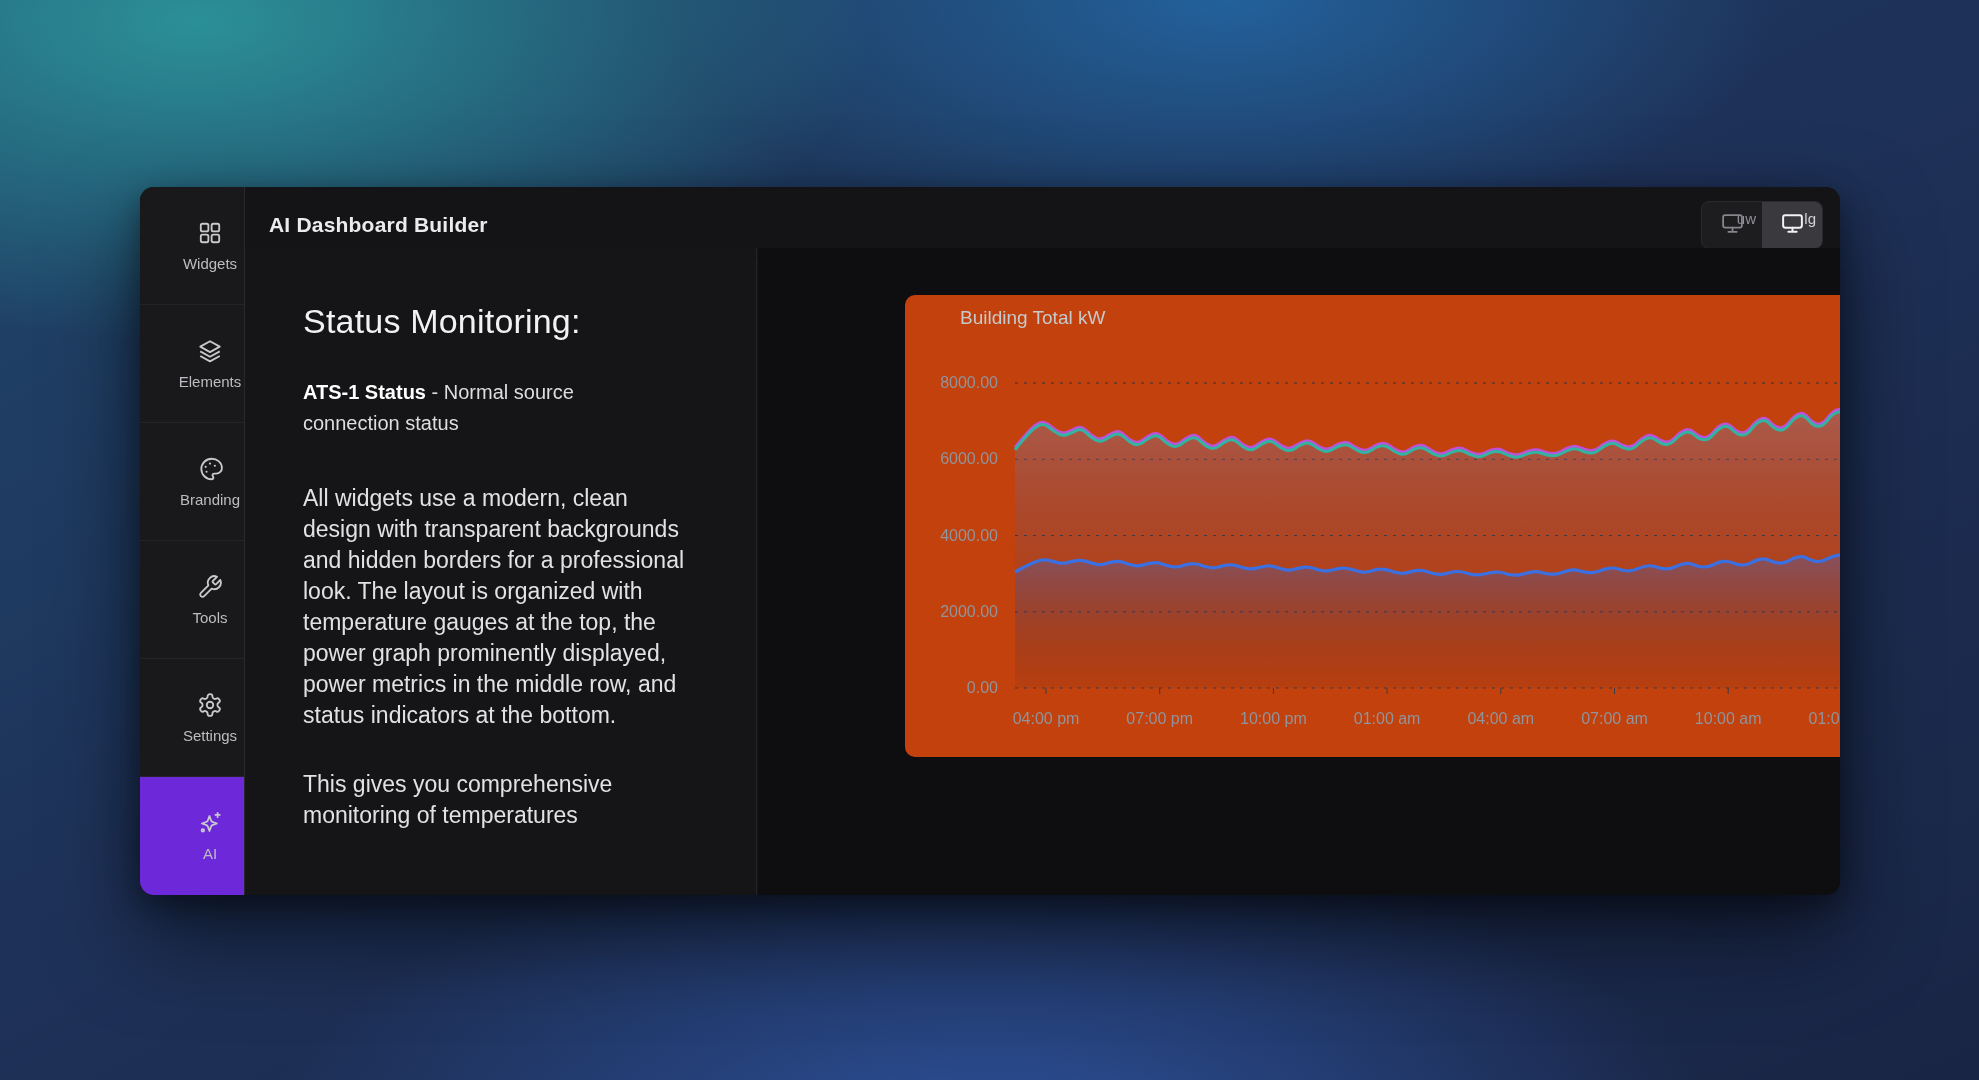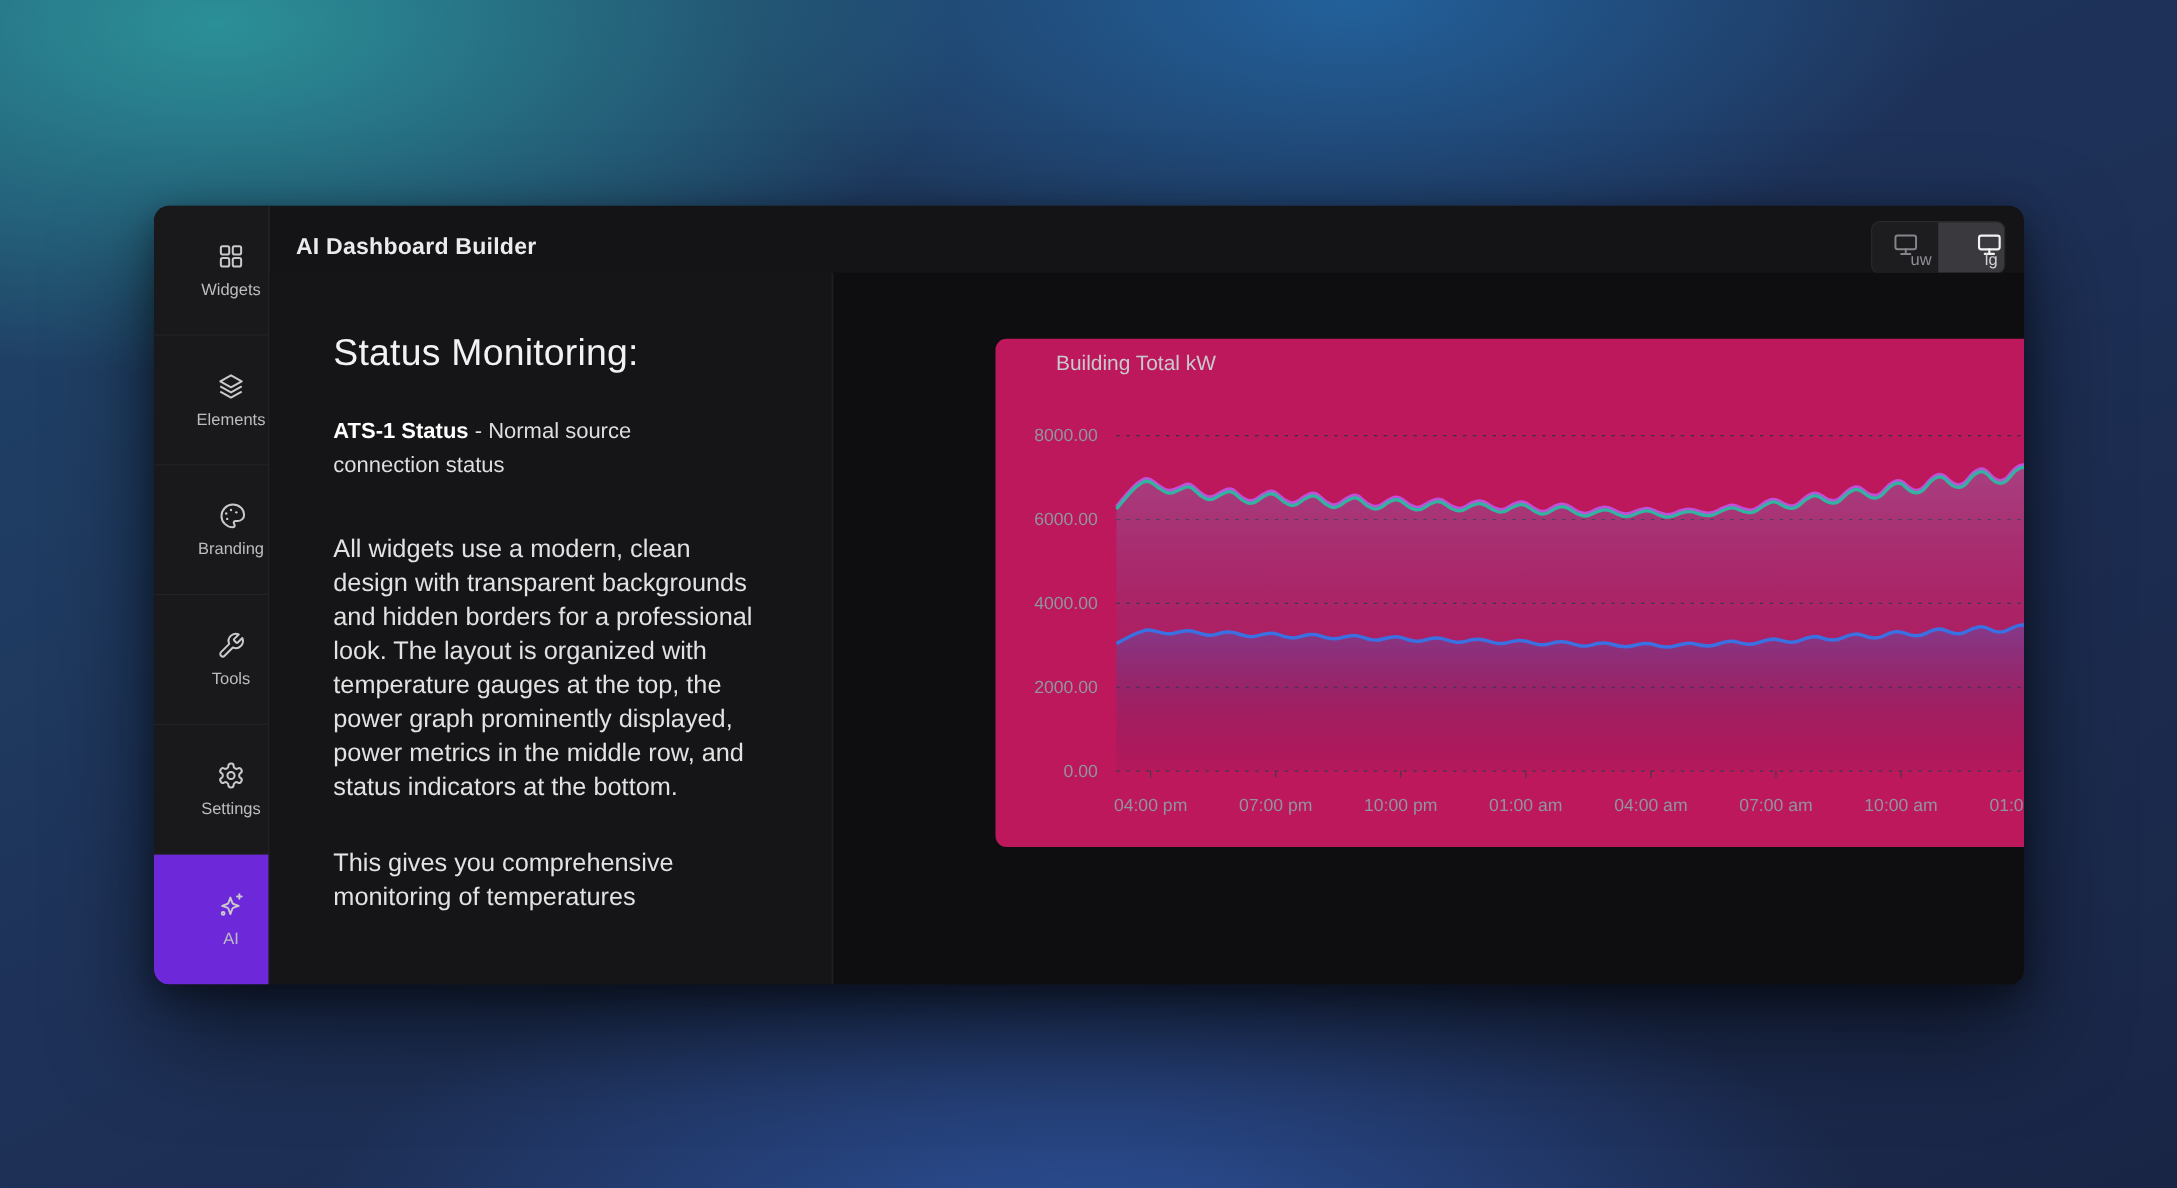--- a/index.html
+++ b/index.html
@@ -30,37 +30,37 @@
   .side-label{font-size:15px;color:#bdbdc1;}
 
   
   .header{position:absolute;left:105px;top:0;right:0;height:77px;
     border-bottom:1px solid #242428;display:flex;align-items:center;}
   .app-title{margin-left:24px;font-size:21px;font-weight:700;color:#ebebee;letter-spacing:.2px;}
   .vp-toggle{margin-left:auto;margin-right:17px;display:flex;background:#1d1d20;
     border:1px solid #2a2a2e;border-radius:8px;overflow:hidden;height:48px;}
   .vp-btn{position:relative;width:60px;height:100%;display:flex;align-items:center;
     justify-content:center;cursor:pointer;color:#85868b;}
-  .vp-btn.active{background:#3a3a3e;color:#f2f2f4;justify-content:flex-end;}
+  .vp-btn.active{background:#3a3a3e;color:#f2f2f4;}
   .vp-btn svg{width:27px;height:25px;}
-  .vp-label{position:absolute;right:6px;bottom:3px;font-size:15px;color:#8e9095;}
+  .vp-label{position:absolute;right:6px;bottom:21px;font-size:15px;color:#8e9095;}
   .vp-btn.active .vp-label{color:#d2d3d6;}
 
   
   .panel{position:absolute;left:105px;top:61px;width:512px;bottom:0;background:#151517;
     border-right:1px solid #242428;padding:54px 40px 0 58px;overflow:hidden;}
   .panel h1{margin:0 0 36px 0;font-size:34px;font-weight:400;color:#f2f2f4;letter-spacing:.2px;}
   .feature{font-size:20px;line-height:31px;color:#dededf;margin:0 0 27px 0;max-width:372px;}
   .feature b{color:#ffffff;font-weight:700;}
   .para{font-size:23px;line-height:31px;color:#e2e2e3;margin:38px 0 0 0;max-width:382px;}
   .para.first{margin-top:44px;}
 
   
   .canvas{position:absolute;left:618px;top:61px;right:0;bottom:0;background:#0e0e10;}
-  .card{position:absolute;left:147px;top:60px;width:1042px;height:462px;background:#be185d;
+  .card{position:absolute;left:147px;top:47px;width:1042px;height:462px;background:#c2410c;
     border-radius:10px;}
   .card-title{position:absolute;left:55px;top:12px;font-size:19px;font-weight:500;color:#c7cacd;}
   .chart-svg{position:absolute;left:0;top:0;}
 </style>
 </head>
 <body>
 
 <div class="stage">
   <div class="window">
 

